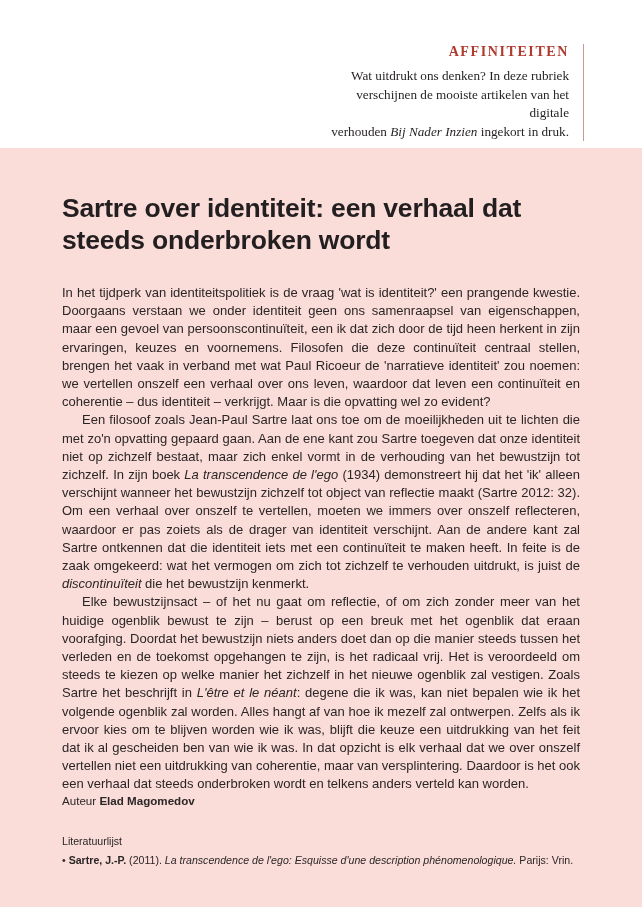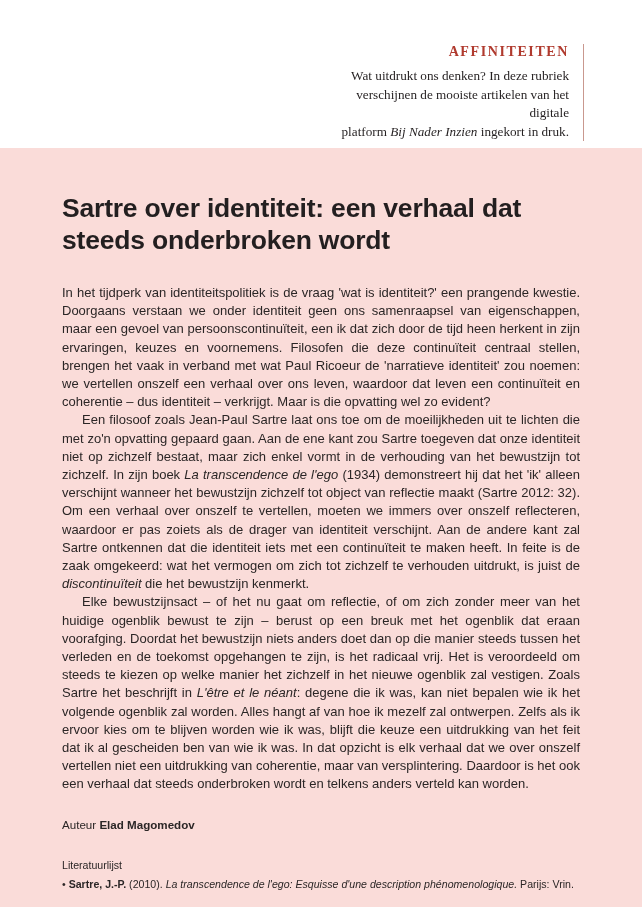--- a/index.html
+++ b/index.html
@@ -81,21 +81,20 @@
   .body-text p {
     margin: 0;
   }
   .body-text p.indent {
     text-indent: 20px;
   }
   .body-text i {
     font-style: italic;
   }
   .author {
-    margin-top: 24px;
     font-size: 11.6px;
     color: #2b2626;
   }
   .author b {
     font-weight: bold;
   }
   .biblio {
     margin-top: 26px;
     font-size: 10.6px;
     line-height: 17px;
@@ -122,39 +121,39 @@
 <body>
 
 <div class="page">
 
   <div class="header">
     <div class="rubric">
       <div class="rubric-title">AFFINITEITEN</div>
       <div class="rubric-body">
         <span>Wat uitdrukt ons denken? In deze rubriek</span><br>
         <span>verschijnen de mooiste artikelen van het digitale</span><br>
-        <span>platform </span><i>Bij Nader Inzien</i><span> ingekort in druk.</span>
+        <span>verhouden </span><i>Bij Nader Inzien</i><span> ingekort in druk.</span>
       </div>
     </div>
   </div>
 
   <div class="article">
 
     <h1 class="title">Sartre over identiteit: een verhaal dat steeds onderbroken wordt</h1>
 
     <div class="body-text">
       <p>In het tijdperk van identiteitspolitiek is de vraag 'wat is identiteit?' een prangende kwestie. Doorgaans verstaan we onder identiteit geen ons samenraapsel van eigenschappen, maar een gevoel van persoonscontinuïteit, een ik dat zich door de tijd heen herkent in zijn ervaringen, keuzes en voornemens. Filosofen die deze continuïteit centraal stellen, brengen het vaak in verband met wat Paul Ricoeur de 'narratieve identiteit' zou noemen: we vertellen onszelf een verhaal over ons leven, waardoor dat leven een continuïteit en coherentie – dus identiteit – verkrijgt. Maar is die opvatting wel zo evident?</p>
       <p class="indent"><span>Een filosoof zoals Jean-Paul Sartre laat ons toe om de moeilijkheden uit te lichten die met zo'n opvatting gepaard gaan. Aan de ene kant zou Sartre toegeven dat onze identiteit niet op zichzelf bestaat, maar zich enkel vormt in de verhouding van het bewustzijn tot zichzelf. In zijn boek </span><i>La transcendence de l'ego</i><span> (1934) demonstreert hij dat het 'ik' alleen verschijnt wanneer het bewustzijn zichzelf tot object van reflectie maakt (Sartre 2012: 32). Om een verhaal over onszelf te vertellen, moeten we immers over onszelf reflecteren, waardoor er pas zoiets als de drager van identiteit verschijnt. Aan de andere kant zal Sartre ontkennen dat die identiteit iets met een continuïteit te maken heeft. In feite is de zaak omgekeerd: wat het vermogen om zich tot zichzelf te verhouden uitdrukt, is juist de </span><i>discontinuïteit</i><span> die het bewustzijn kenmerkt.</span></p>
       <p class="indent"><span>Elke bewustzijnsact – of het nu gaat om reflectie, of om zich zonder meer van het huidige ogenblik bewust te zijn – berust op een breuk met het ogenblik dat eraan voorafging. Doordat het bewustzijn niets anders doet dan op die manier steeds tussen het verleden en de toekomst opgehangen te zijn, is het radicaal vrij. Het is veroordeeld om steeds te kiezen op welke manier het zichzelf in het nieuwe ogenblik zal vestigen. Zoals Sartre het beschrijft in </span><i>L'être et le néant</i><span>: degene die ik was, kan niet bepalen wie ik het volgende ogenblik zal worden. Alles hangt af van hoe ik mezelf zal ontwerpen. Zelfs als ik ervoor kies om te blijven worden wie ik was, blijft die keuze een uitdrukking van het feit dat ik al gescheiden ben van wie ik was. In dat opzicht is elk verhaal dat we over onszelf vertellen niet een uitdrukking van coherentie, maar van versplintering. Daardoor is het ook een verhaal dat steeds onderbroken wordt en telkens anders verteld kan worden.</span></p>
     </div>
 
     <div class="author">
       <span>Auteur </span><b>Elad Magomedov</b>
     </div>
 
     <div class="biblio">
       <div class="biblio-heading">Literatuurlijst</div>
-      <div class="biblio-item"><span>• </span><b>Sartre, J.-P.</b><span> (2010). </span><i>La transcendence de l'ego: Esquisse d'une description phénomenologique.</i><span> Parijs: Vrin.</span></div>
+      <div class="biblio-item"><span>• </span><b>Sartre, J.-P.</b><span> (2011). </span><i>La transcendence de l'ego: Esquisse d'une description phénomenologique.</i><span> Parijs: Vrin.</span></div>
     </div>
 
     <div class="page-number">47</div>
   </div>
 </div>
 
 </body></html>

